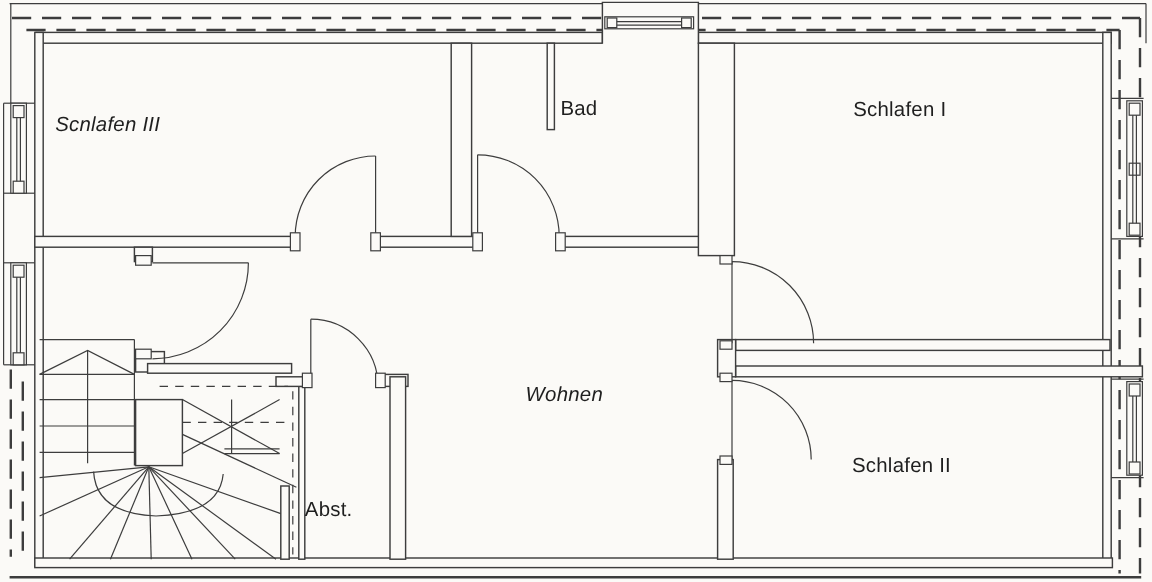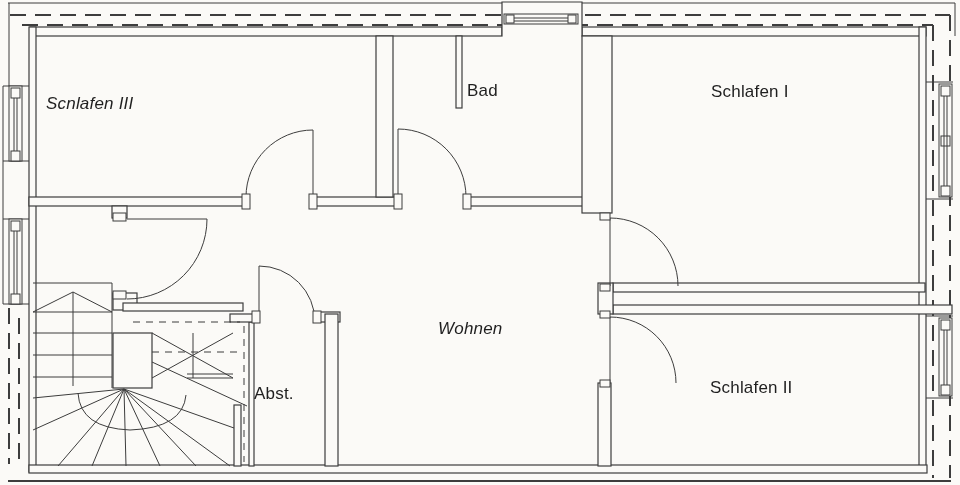--- a/index.html
+++ b/index.html
@@ -208,15 +208,15 @@
     <line class="thindash" x1="152" y1="352" x2="240" y2="352"></line>
     <line class="thindash" x1="244" y1="326" x2="244" y2="462"></line>
   </g>
 </svg>
 
   
   <div class="room-label" style="left:46px;top:94px;font-style:italic;">Scnlafen III</div>
   <div class="room-label" style="left:467px;top:81px;text-align:right;">Bad</div>
   <div class="room-label" style="left:711px;top:82px;">Schlafen I</div>
   <div class="room-label" style="left:438px;top:319px;font-style:italic;">Wohnen</div>
-  <div class="room-label" style="left:254px;top:384px;">Abst.</div>
+  <div class="room-label" style="left:254px;top:415px;">Abst.</div>
   <div class="room-label" style="left:710px;top:378px;">Schlafen II</div>
 </div>
 
 </body></html>

